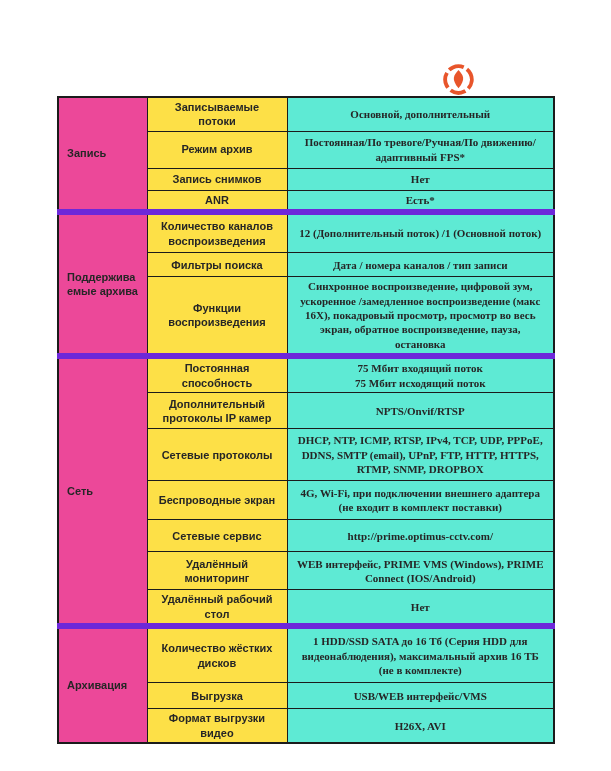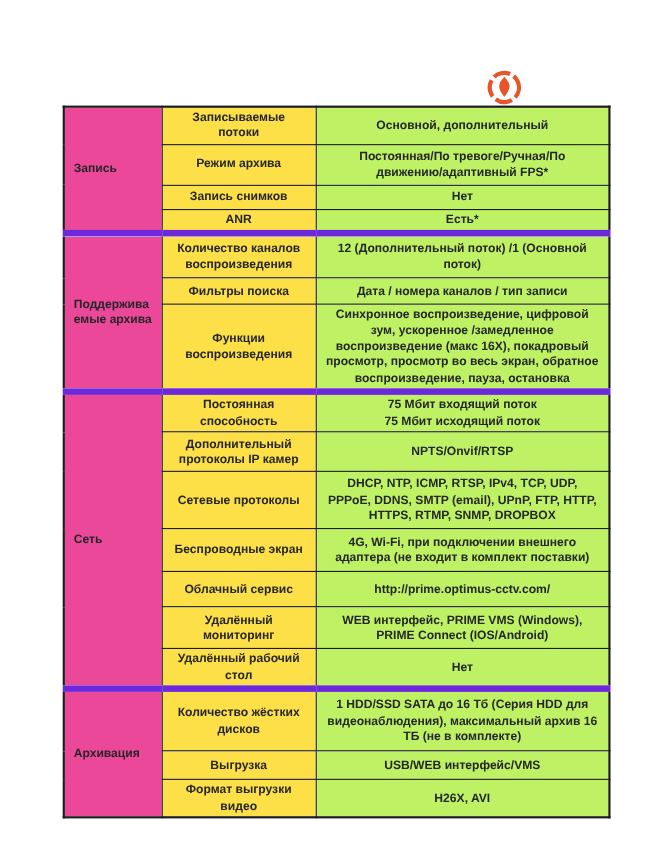--- a/index.html
+++ b/index.html
@@ -51,23 +51,24 @@
     background: #ec4899;
     text-align: left;
     overflow-wrap: break-word;
     word-break: break-word;
   }
   td.param {
     background: #fde047;
     text-align: center;
   }
   td.val {
-    background: #bef264;
+    background: #5eead4;
     text-align: center;
     white-space: pre-line;
+    font-family: Liberation Serif, serif;
   }
   tr.gtop td { border-top: 6px solid #6d28d9; }
 </style>
 </head>
 <body>
 
 <div class="page">
 
   <div class="logo">
     <svg class="logo-icon" viewBox="0 0 36 36" aria-hidden="true">
@@ -84,21 +85,21 @@
       <col style="width:267px">
     </colgroup>
     <tbody>
 
       <tr style="height:25px">
         <td class="cat" rowspan="4">Запись</td>
         <td class="param">Записываемые потоки</td>
         <td class="val">Основной, дополнительный</td>
       </tr>
       <tr style="height:37px">
-        <td class="param">Режим архива</td>
+        <td class="param">Режим архив</td>
         <td class="val">Постоянная/По тревоге/Ручная/По движению/адаптивный FPS*</td>
       </tr>
       <tr style="height:22px">
         <td class="param">Запись снимков</td>
         <td class="val">Нет</td>
       </tr>
       <tr style="height:18px">
         <td class="param">ANR</td>
         <td class="val">Есть*</td>
       </tr>
@@ -129,21 +130,21 @@
       </tr>
       <tr style="height:52px">
         <td class="param">Сетевые протоколы</td>
         <td class="val">DHCP, NTP, ICMP, RTSP, IPv4, TCP, UDP, PPPoE, DDNS, SMTP (email), UPnP, FTP, HTTP, HTTPS, RTMP, SNMP, DROPBOX</td>
       </tr>
       <tr style="height:39px">
         <td class="param">Беспроводные экран</td>
         <td class="val">4G, Wi-Fi, при подключении внешнего адаптера (не входит в комплект поставки)</td>
       </tr>
       <tr style="height:32px">
-        <td class="param">Облачный сервис</td>
+        <td class="param">Сетевые сервис</td>
         <td class="val">http://prime.optimus-cctv.com/</td>
       </tr>
       <tr style="height:38px">
         <td class="param">Удалённый мониторинг</td>
         <td class="val">WEB интерфейс, PRIME VMS (Windows), PRIME Connect (IOS/Android)</td>
       </tr>
       <tr style="height:36px">
         <td class="param">Удалённый рабочий стол</td>
         <td class="val">Нет</td>
       </tr>

